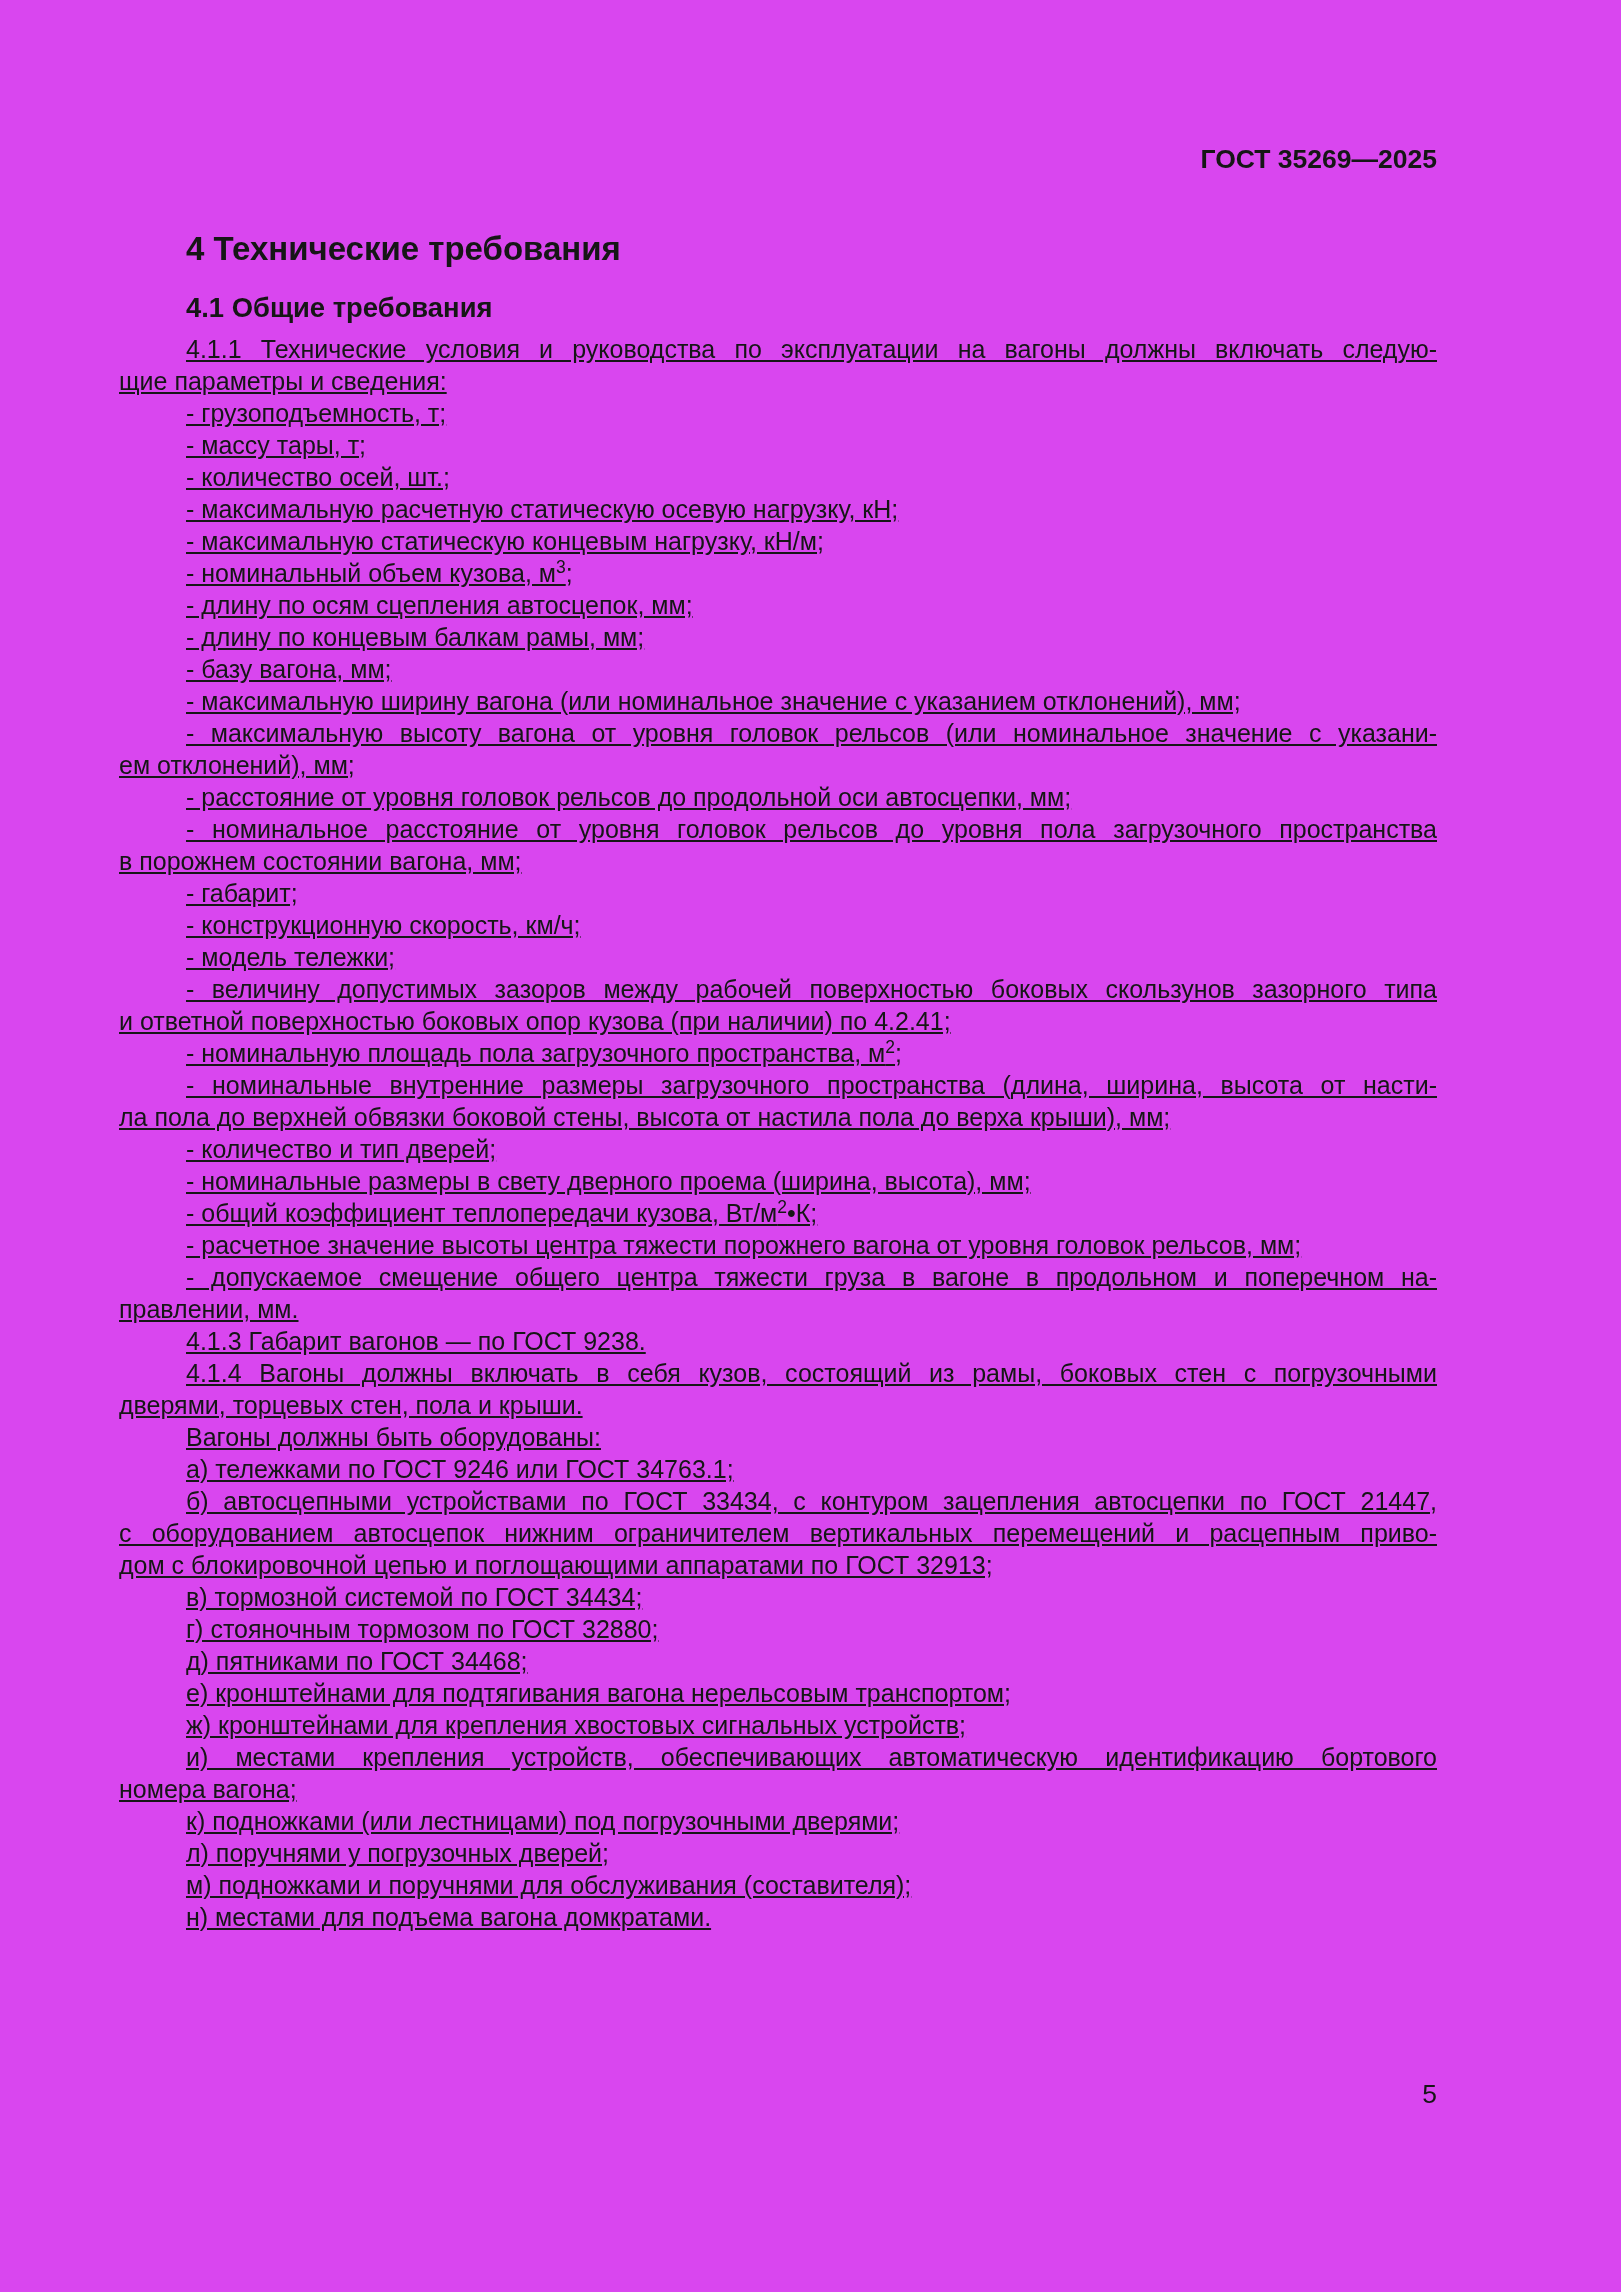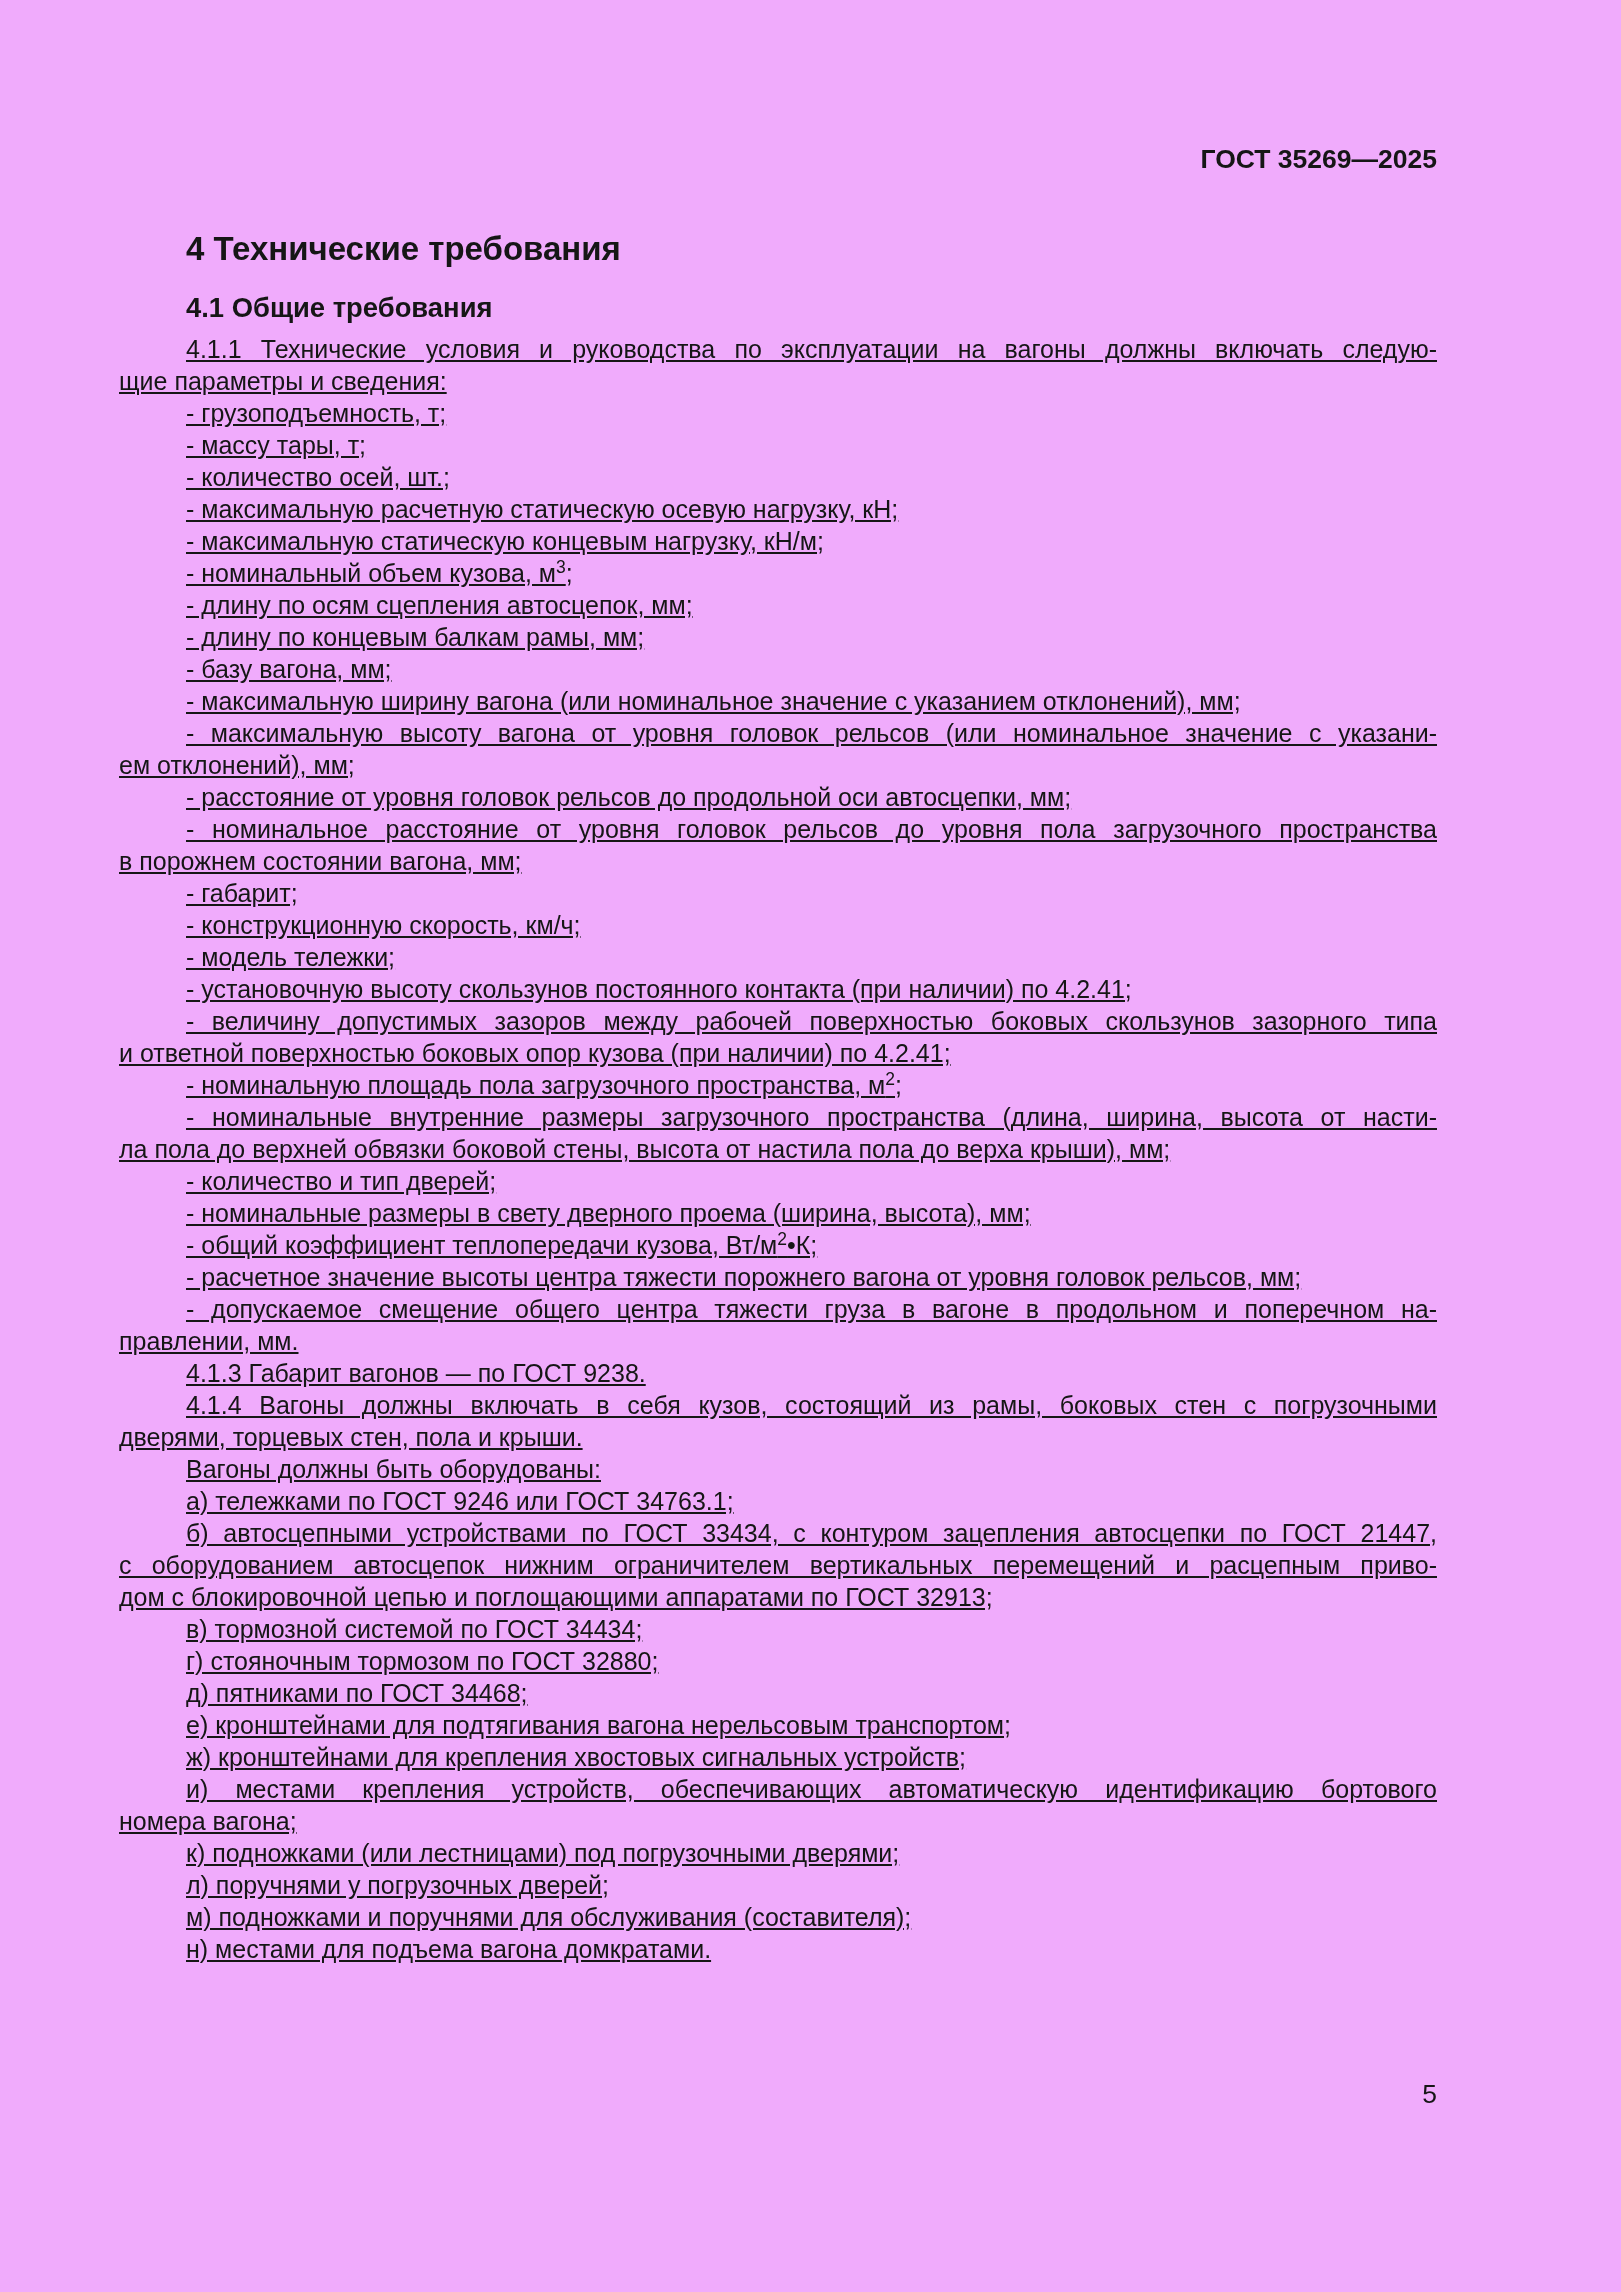--- a/index.html
+++ b/index.html
@@ -1,20 +1,20 @@
 <!DOCTYPE html>
 <html><head>
 <meta charset="utf-8">
 <style>
   html, body { margin: 0; padding: 0; background: #ffffff; }
   .page {
     position: relative;
     width: 1621px;
     height: 2293px;
-    background: #f0abfc;
+    background: #d946ef;
     font-family: "Liberation Sans", sans-serif;
     color: #161616;
     overflow: hidden;
   }
   .content {
     position: absolute;
     left: 119px;
     top: 0;
     width: 1318px;
   }
@@ -121,23 +121,20 @@
         <div class="block item">
           <div class="line first">- габарит;</div>
         </div>
         <div class="block item">
           <div class="line first">- конструкционную скорость, км/ч;</div>
         </div>
         <div class="block item">
           <div class="line first">- модель тележки;</div>
         </div>
         <div class="block item">
-          <div class="line first">- установочную высоту скользунов постоянного контакта (при наличии) по 4.2.41;</div>
-        </div>
-        <div class="block item">
           <div class="line first full">- величину допустимых зазоров между рабочей поверхностью боковых скользунов зазорного типа</div>
           <div class="line">и ответной поверхностью боковых опор кузова (при наличии) по 4.2.41;</div>
         </div>
         <div class="block item">
           <div class="line first">- номинальную площадь пола загрузочного пространства, м<span class="sup">2</span>;</div>
         </div>
         <div class="block item">
           <div class="line first full">- номинальные внутренние размеры загрузочного пространства (длина, ширина, высота от насти-</div>
           <div class="line">ла пола до верхней обвязки боковой стены, высота от настила пола до верха крыши), мм;</div>
         </div>

